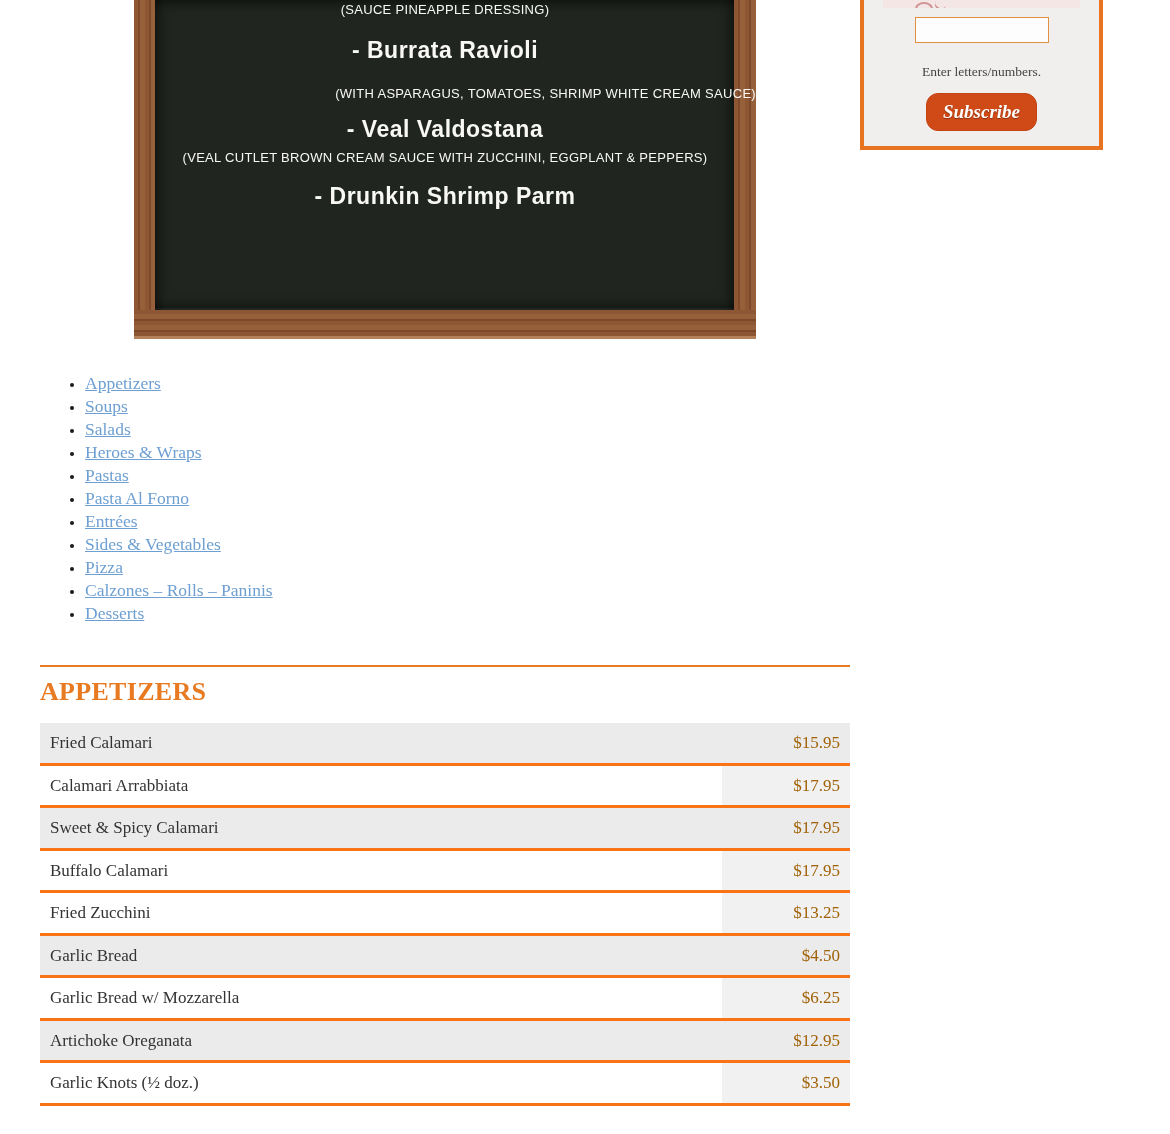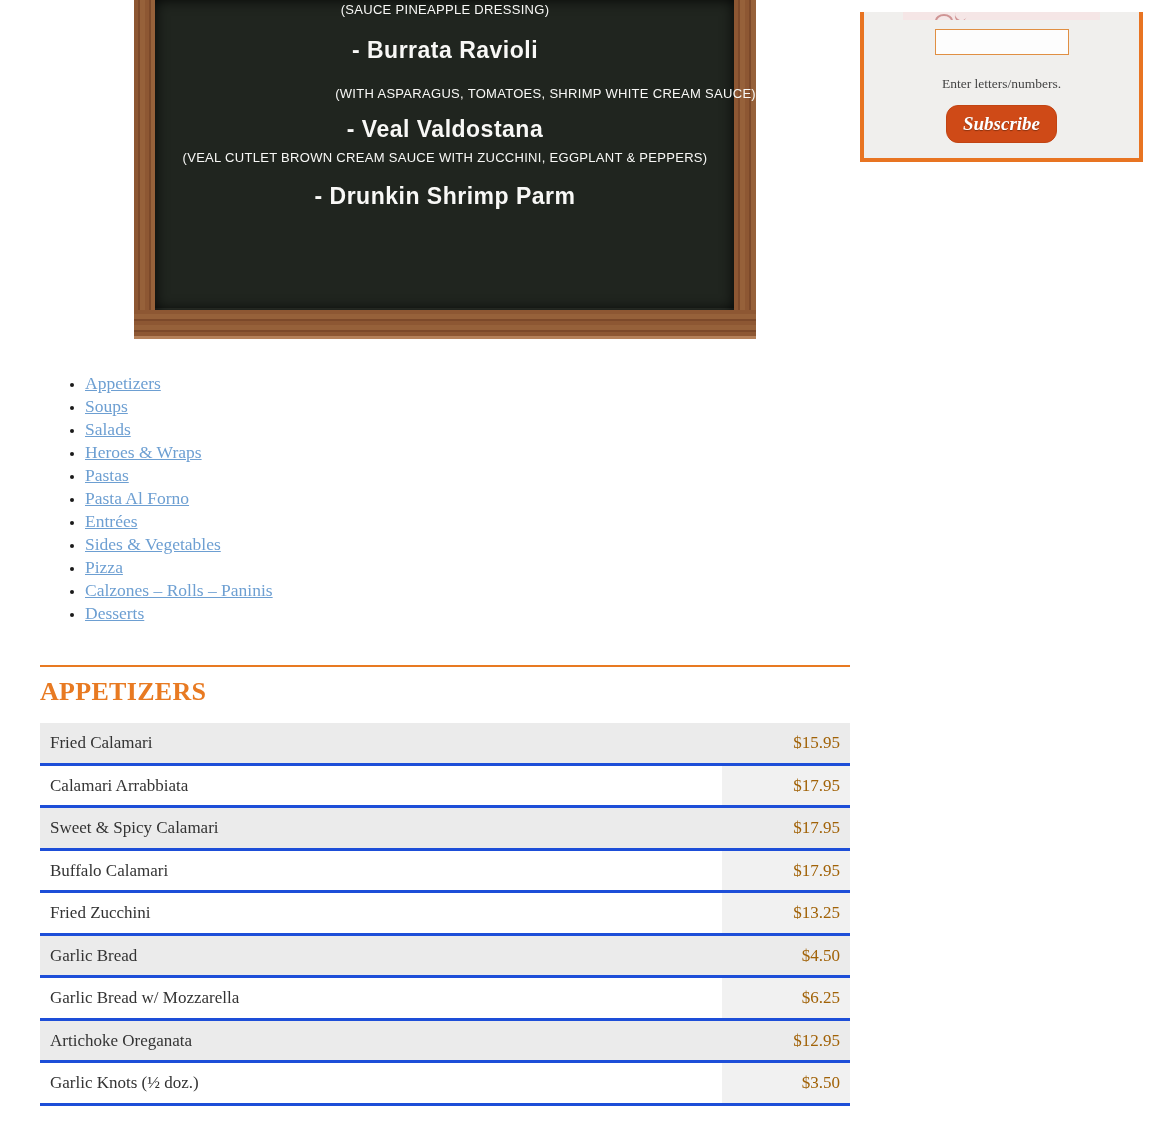--- a/index.html
+++ b/index.html
@@ -35,28 +35,28 @@
   ul.cat-list li{line-height:23px;font-size:17.5px;}
   ul.cat-list li::marker{color:#1a1a1a;font-size:14px;}
   ul.cat-list a{color:#6d9fd2;text-decoration:underline;}
 
   
   .section-rule{height:2px;background:#e87a22;margin-top:40px;}
   h2.section-title{margin:10px 0 0 0;font-size:26px;font-weight:700;color:#e87a22;letter-spacing:.3px;}
 
   
   table.menu{width:100%;border-collapse:separate;border-spacing:0;margin-top:16px;font-size:17px;}
-  table.menu td{border-bottom:3px solid #1d4ed8;padding:10px;line-height:19.5px;vertical-align:middle;}
+  table.menu td{border-bottom:3px solid #f97316;padding:10px;line-height:19.5px;vertical-align:middle;}
   td.name{padding:10px 6px 10px 10px;color:#333;}
   td.price{text-align:right;width:108px;padding:10px 10px 10px 0;color:#a16207;}
   tr.gray td{background:#ebebeb;}
   tr.white td.price{background:#f1f1f1;}
 
   
-  .subscribe-box{position:absolute;left:860px;top:12px;width:283px;height:150px;box-sizing:border-box;
+  .subscribe-box{position:absolute;left:860px;top:0;width:243px;height:150px;box-sizing:border-box;
     background:#f0efed;border:4px solid #e87422;border-top:none;}
   .captcha-img{position:relative;width:197px;height:8px;margin:0 auto;background:#f5e6e6;overflow:hidden;}
   .captcha-img .mark1{position:absolute;left:32px;top:2px;width:14px;height:10px;
     border:2px solid #cf9494;border-radius:50%;}
   .captcha-img .mark2{position:absolute;left:52px;top:-4px;width:12px;height:12px;
     border-bottom:2px solid #cf9494;border-radius:50%;transform:rotate(20deg);}
   .captcha-input{display:block;width:128px;height:24px;margin:9px auto 0;border:1px solid #e08f43;
     background:#fdfdfd;box-sizing:content-box;font:14px "Liberation Serif",serif;padding:0 2px;outline:none;}
   .captcha-hint{margin-top:21px;text-align:center;font-size:13.5px;color:#454545;}
   .subscribe-btn{display:block;margin:13px auto 0;min-width:104px;height:38px;padding:0 16px;

